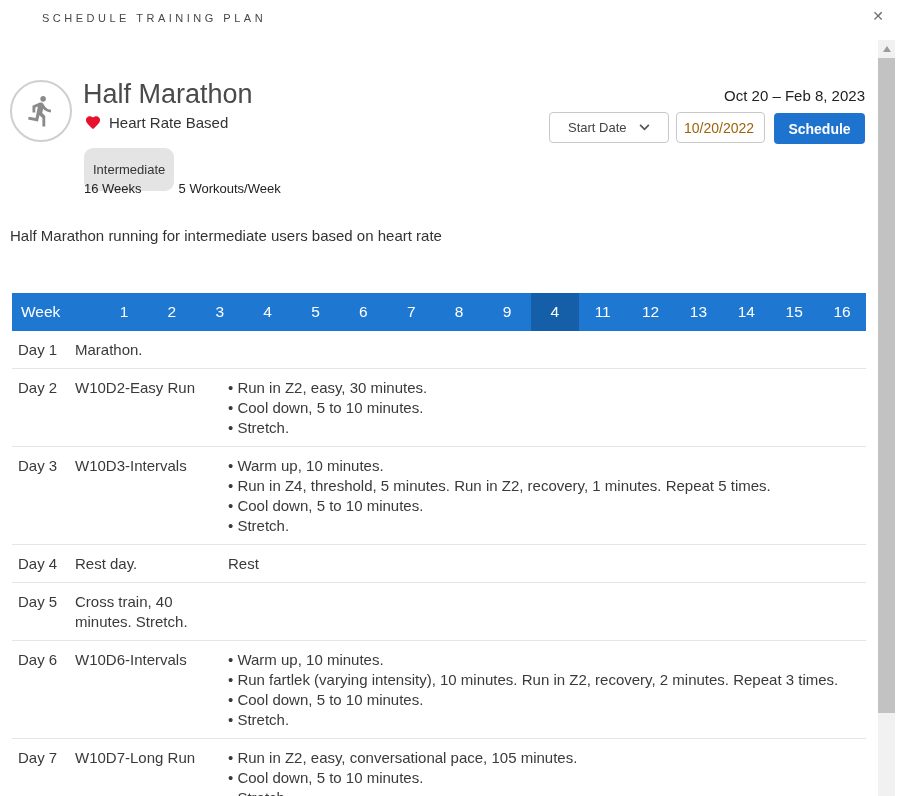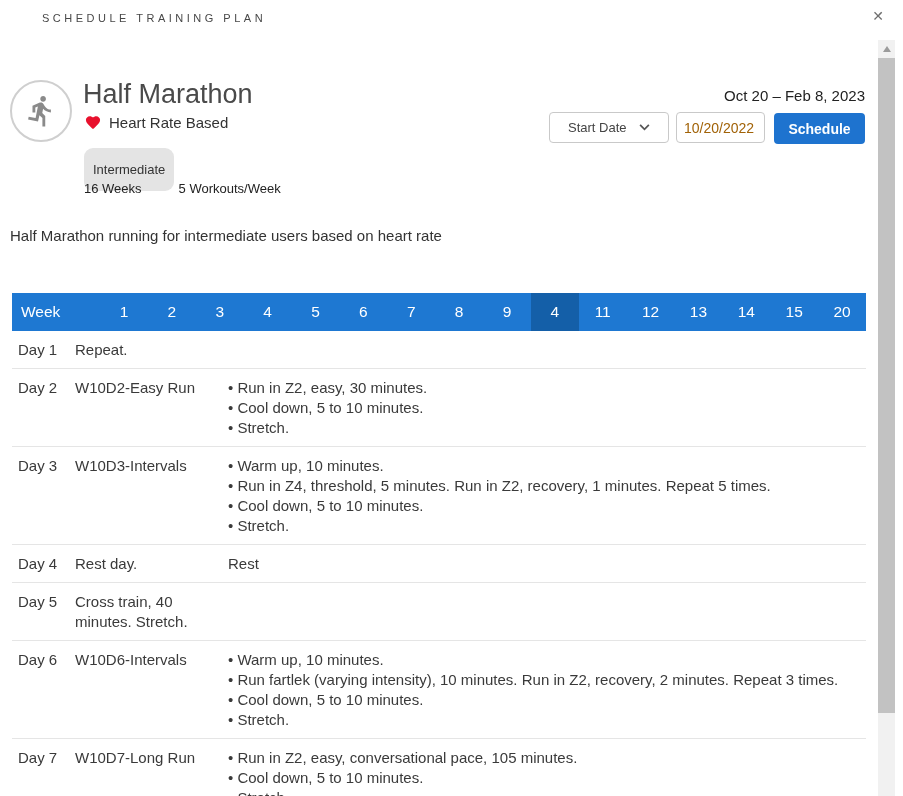--- a/index.html
+++ b/index.html
@@ -173,28 +173,28 @@
     <div class="wk-cell">6</div>
     <div class="wk-cell">7</div>
     <div class="wk-cell">8</div>
     <div class="wk-cell">9</div>
     <div class="wk-cell selected">4</div>
     <div class="wk-cell">11</div>
     <div class="wk-cell">12</div>
     <div class="wk-cell">13</div>
     <div class="wk-cell">14</div>
     <div class="wk-cell">15</div>
-    <div class="wk-cell">20</div>
+    <div class="wk-cell">16</div>
   </div>
 
 <div class="plan-table">
     <div class="t-row">
       <div>Day 1</div>
       <div>
-        <div>Repeat.</div>
+        <div>Marathon.</div>
       </div>
     </div>
     <div class="t-row">
       <div>Day 2</div>
       <div>W10D2-Easy Run</div>
       <div>
         <div>• Run in Z2, easy, 30 minutes.</div>
         <div>• Cool down, 5 to 10 minutes.</div>
         <div>• Stretch.</div>
       </div>

